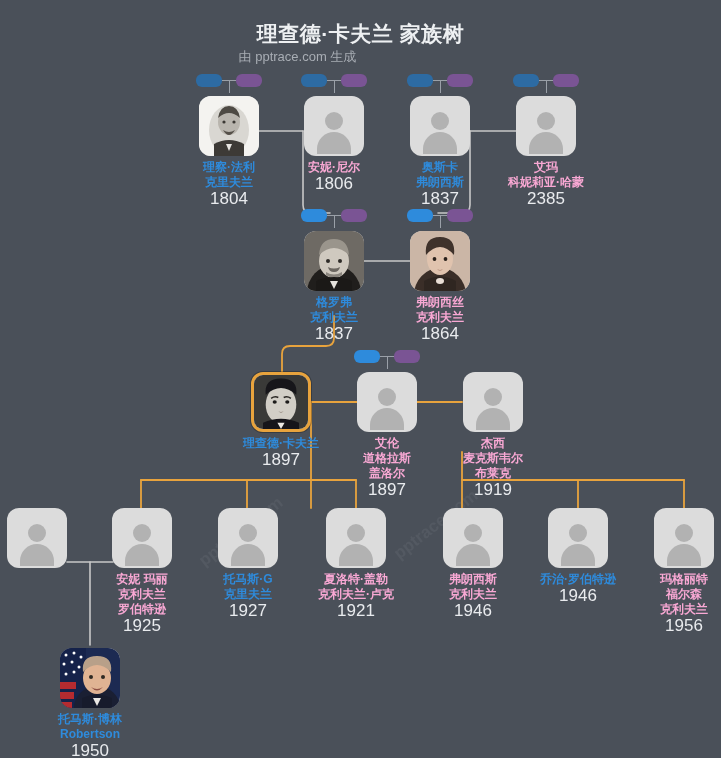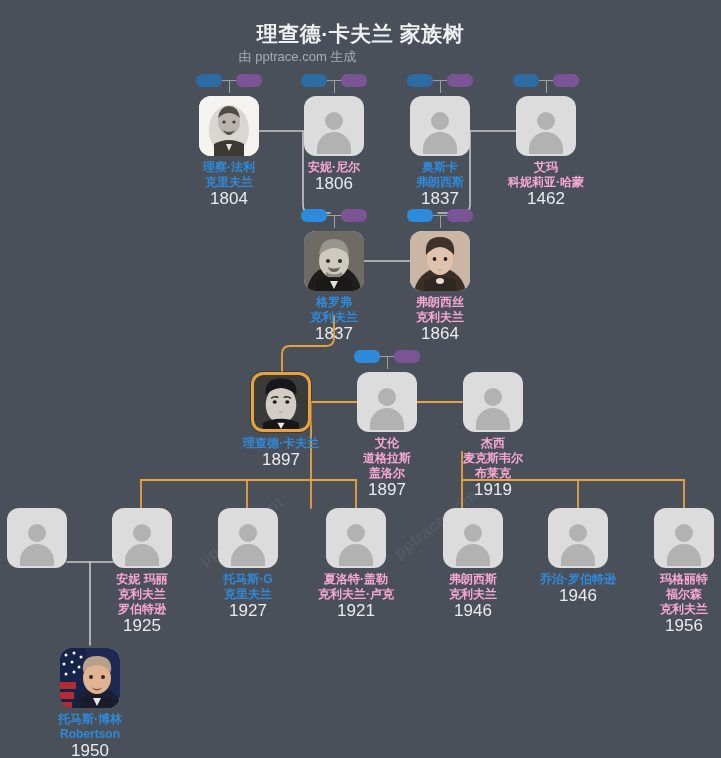--- a/index.html
+++ b/index.html
@@ -200,21 +200,21 @@
     </div>
     <div class="card">
       <div class="avatar">
         <div class="head"></div>
           <div class="body"></div>
       </div>
     </div>
     <div class="labels">
       <span class="nm f">艾玛</span>
       <span class="nm f">科妮莉亚·哈蒙</span>
-      <span class="yr">1462</span>
+      <span class="yr">2385</span>
     </div>
   </div>
 
   <div class="node" style="left:334px;top:231px;">
     <div class="badges" style="left:0px;top:-22px;">
       <div class="bdg blue act"></div>
       <div class="bdglink"></div>
       <div class="bdgstem"></div>
       <div class="bdg purple"></div>
     </div>

